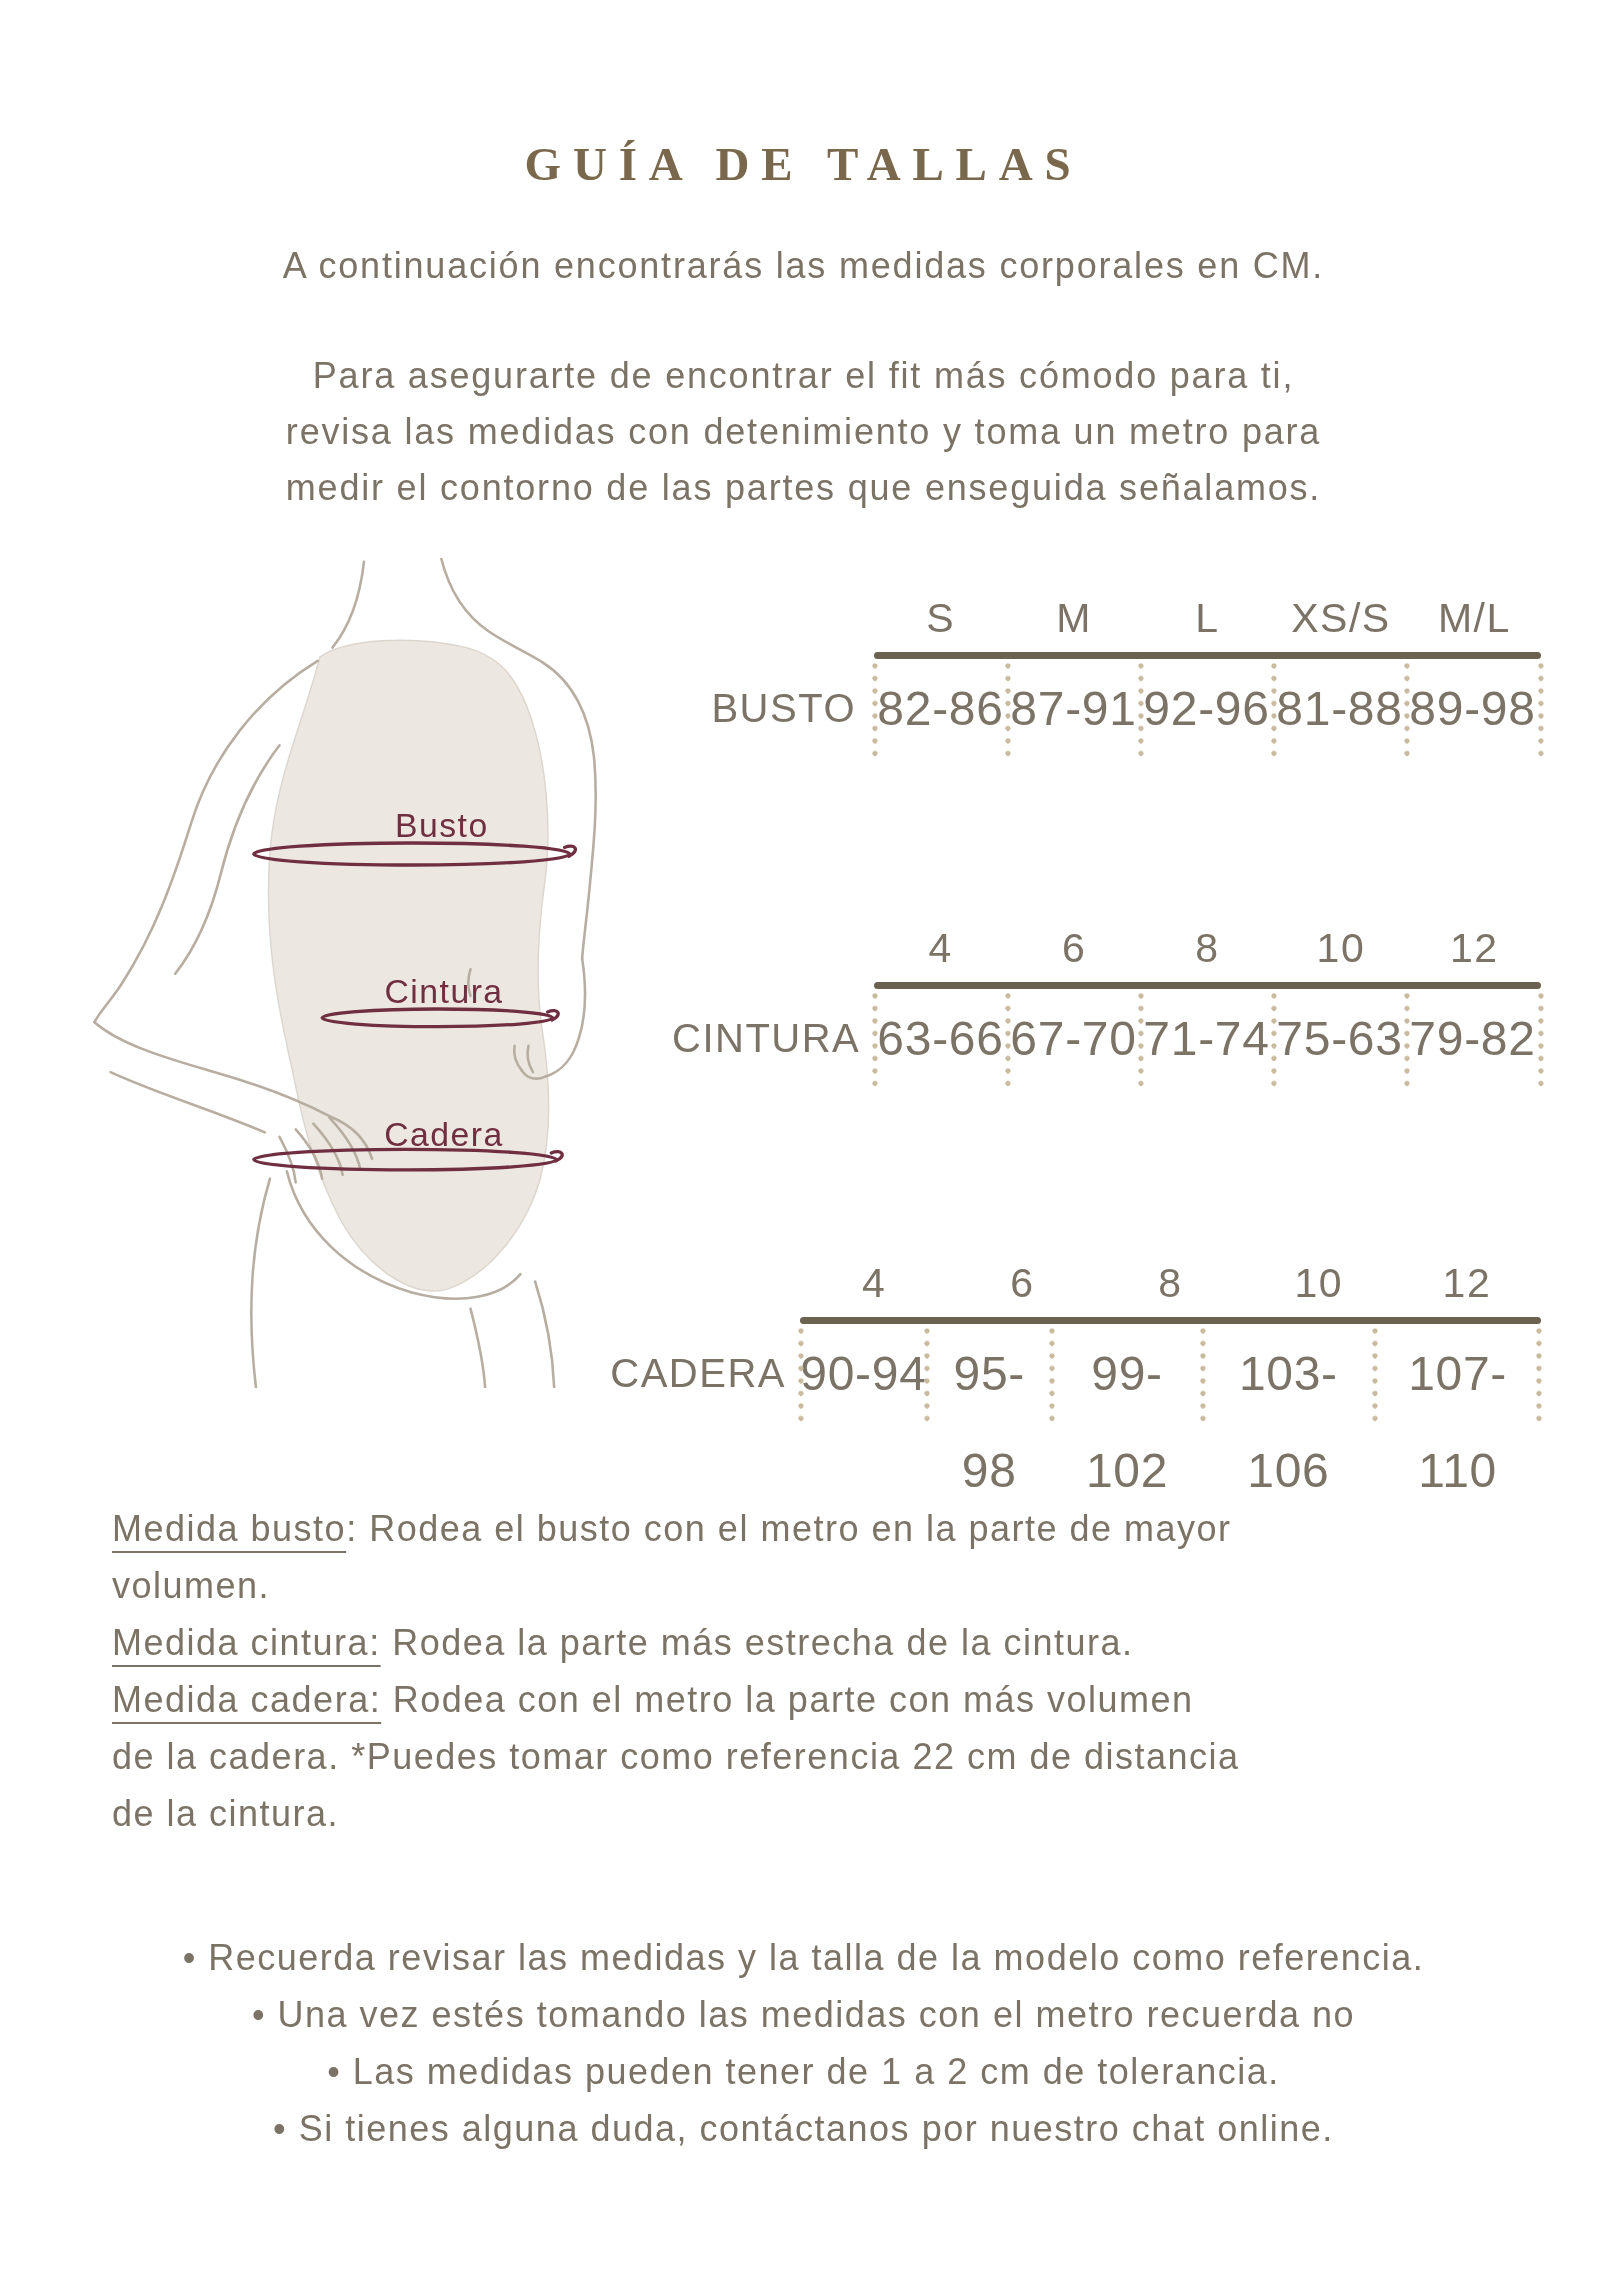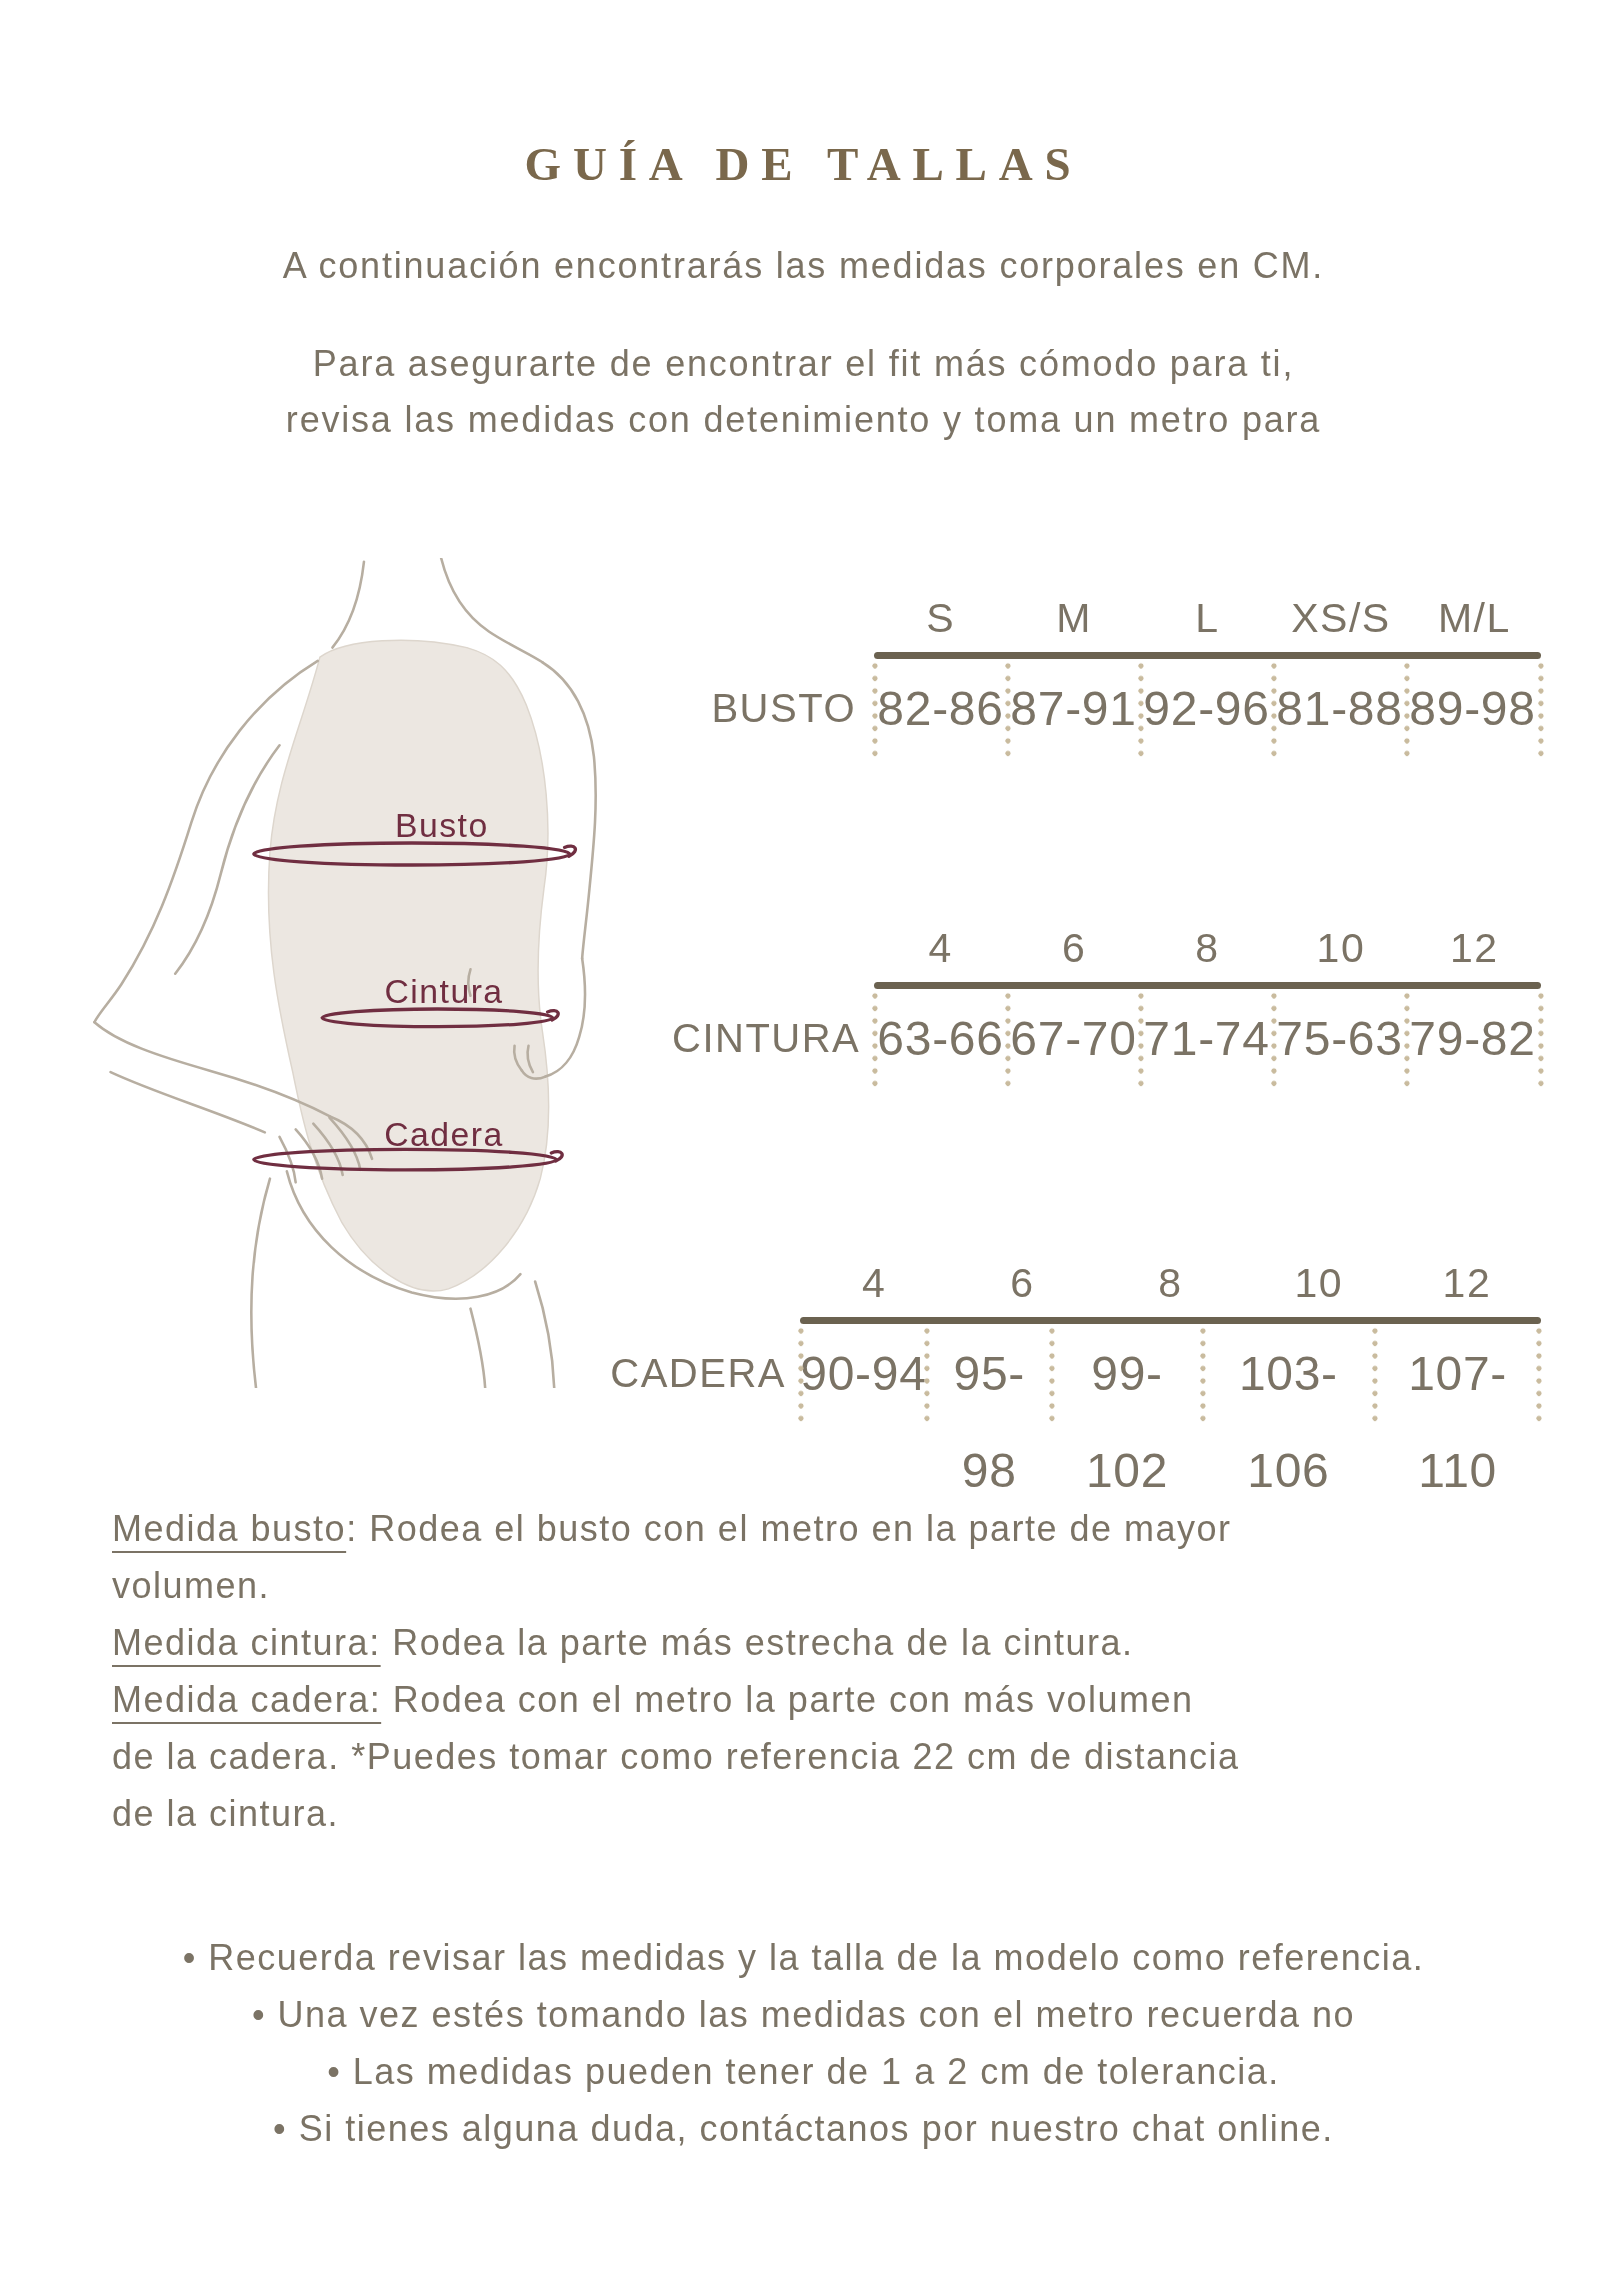--- a/index.html
+++ b/index.html
@@ -12,21 +12,21 @@
     --suit:#ece7e1;
   }
   html,body{margin:0;padding:0;background:#ffffff;}
   .page{position:relative;width:1607px;height:2295px;background:#ffffff;overflow:hidden;
         font-family:"Liberation Sans", sans-serif;color:var(--text);}
   .title{position:absolute;top:137px;left:0;width:100%;text-align:center;
          font-family:"Liberation Serif", serif;font-weight:bold;font-size:47px;
          letter-spacing:11.8px;color:var(--title);}
   .intro1{position:absolute;top:245px;left:0;width:100%;text-align:center;
           font-size:36px;letter-spacing:1.8px;}
-  .intro2{position:absolute;top:336px;left:0;width:100%;text-align:center;
+  .intro2{position:absolute;top:348px;left:0;width:100%;text-align:center;
           font-size:36px;letter-spacing:1.8px;line-height:56px;}
   .figure-wrap{position:absolute;left:59px;top:558px;width:632px;height:830px;}
 
   .size-block{position:absolute;}
   .size-headers{position:absolute;top:0;display:flex;font-size:41px;letter-spacing:1.5px;}
   .size-headers .hdr{flex:1;text-align:center;}
   .rule{position:absolute;top:57px;height:6.6px;background:var(--rule);border-radius:3.7px;}
   .cells{position:absolute;top:65px;height:97px;display:flex;}
   .cell{text-align:center;line-height:97px;font-size:48px;letter-spacing:0.7px;}
   .row-label{position:absolute;top:65px;left:0;height:97px;line-height:97px;
@@ -50,20 +50,21 @@
 
 <div class="page">
 
   <div class="title">GUÍA DE TALLAS</div>
 
   <div class="intro1">A continuación encontrarás las medidas corporales en CM.</div>
 
   <div class="intro2">
     <div>Para asegurarte de encontrar el fit más cómodo para ti,</div>
     <div>revisa las medidas con detenimiento y toma un metro para</div>
+    <div>medir el contorno de las partes que enseguida señalamos.</div>
   </div>
 
   <div class="figure-wrap">
     <svg width="632" height="830" viewBox="0 0 860 1130">
 
       <path d="M 355,135 C 330,230 295,300 287,400 C 278,520 300,620 318,700
            C 330,760 345,830 385,905 C 420,965 480,1010 530,995
            C 585,975 635,915 655,845 C 672,780 668,710 658,645
            C 648,580 652,510 660,450 C 672,370 664,270 636,200
            C 615,150 590,132 555,122 C 480,105 390,110 355,135 Z" fill="var(--suit)" stroke="#ddd6cd" stroke-width="2"></path>

